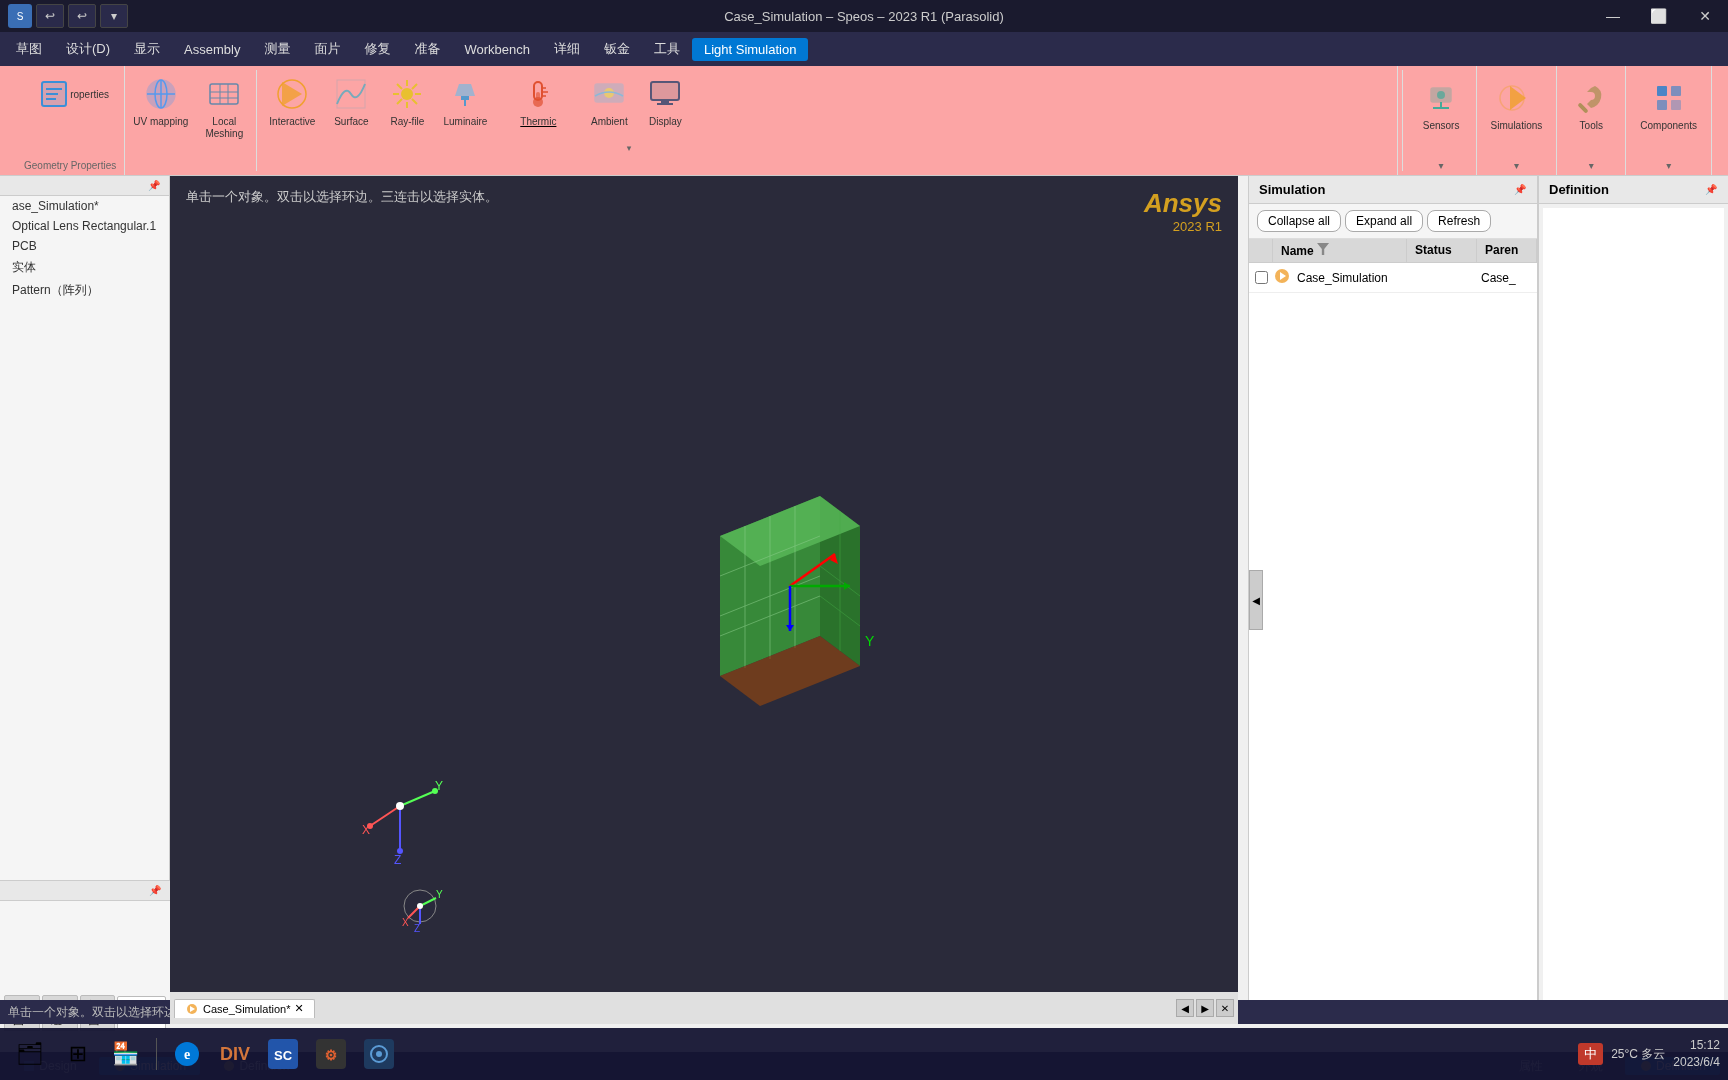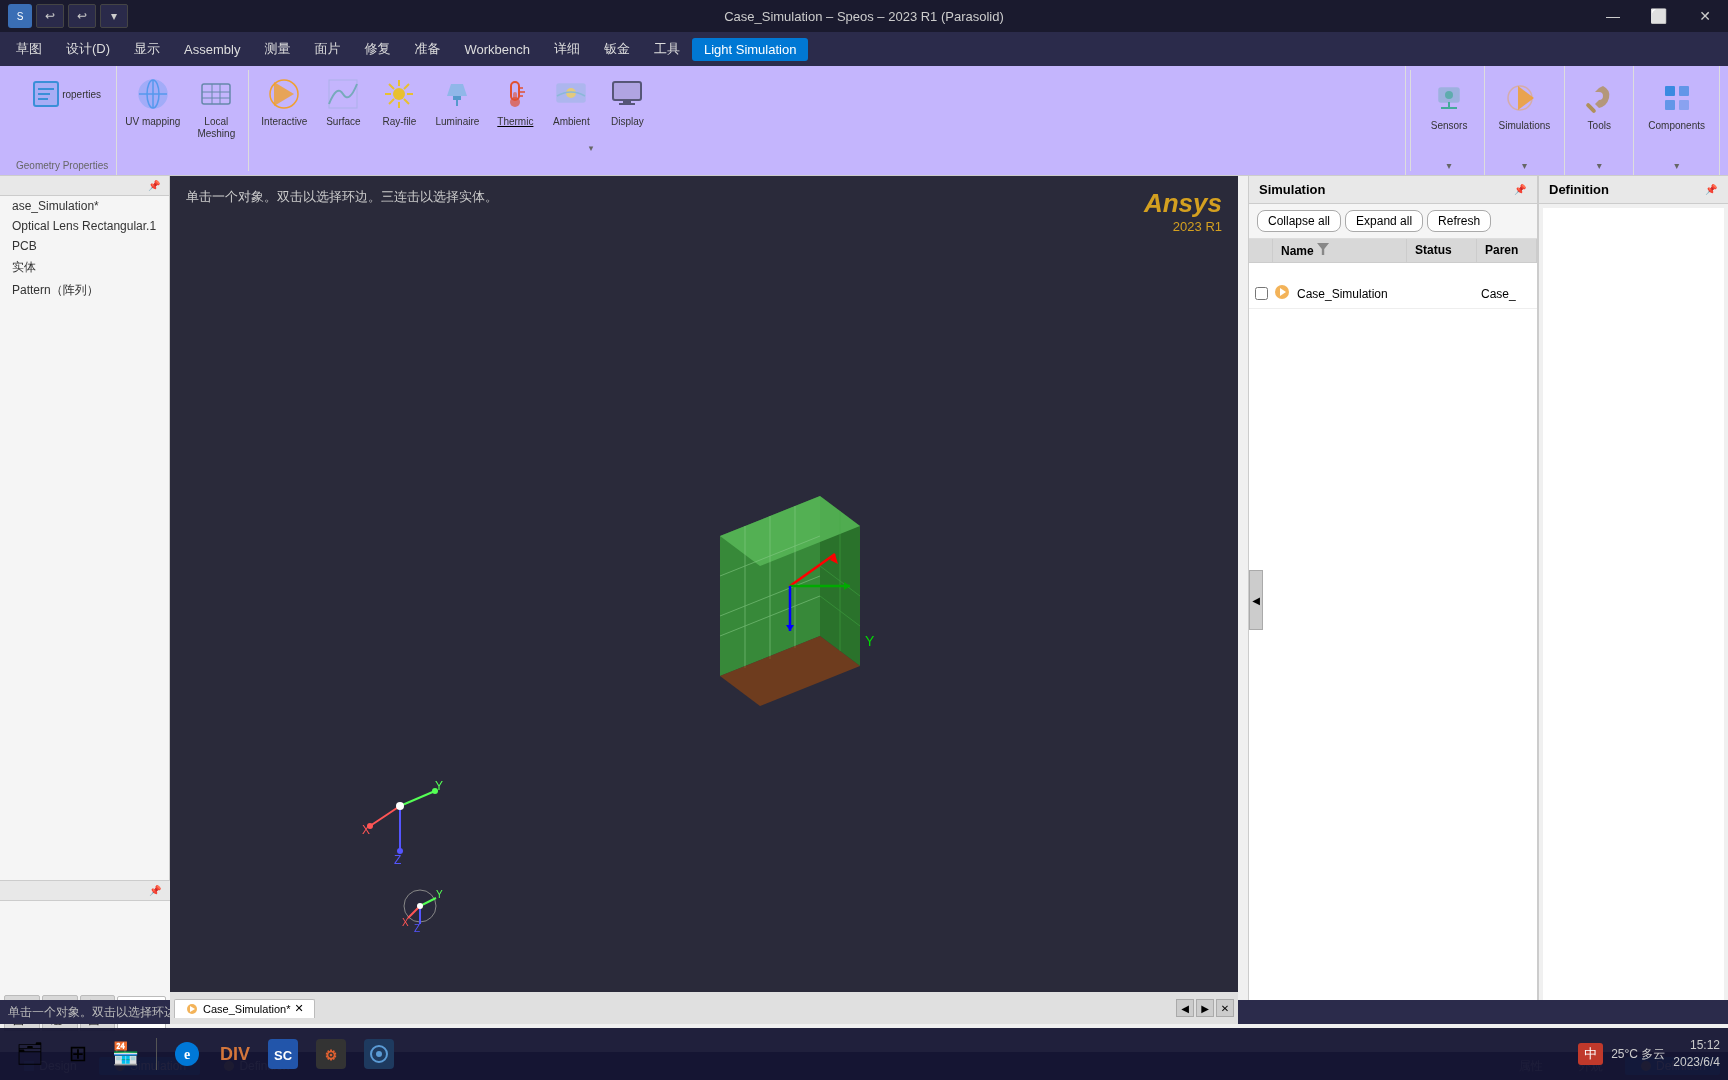--- a/index.html
+++ b/index.html
@@ -68,25 +68,25 @@
       white-space: nowrap;
     }
     .menu-item.active {
       background: #0078d4;
       color: #ffffff;
     }
 
     
     #ribbon {
       height: 110px;
-      background: #c4b5fd;
+      background: #fca5a5;
       border-bottom: 1px solid #ccc;
       display: flex;
       align-items: stretch;
-      padding: 0 8px;
+      padding: 0 16px;
       overflow: hidden;
     }
     .ribbon-group {
       display: flex;
       flex-direction: column;
       align-items: center;
       border-right: 1px solid #ddd;
       padding: 4px 8px;
       min-width: 60px;
     }
@@ -487,21 +487,20 @@
     .filter-icon {
       width: 12px; height: 12px;
       background: #888;
       clip-path: polygon(0 0, 100% 0, 60% 50%, 60% 100%, 40% 100%, 40% 50%);
       display: inline-block;
     }
 
     .sim-row-wrap {
       flex: 1;
       overflow: hidden;
-      margin-top: 16px;
     }
   </style>
 </head>
 <body>
 
 <div id="titlebar">
   <div class="titlebar-left">
     <div class="taskbar-btn" style="width:24px;height:24px;background:#3a6eb5;border-radius:3px;font-size:10px;color:#fff;display:flex;align-items:center;justify-content:center;">S</div>
     <div class="titlebar-quick-btn">↩</div>
     <div class="titlebar-quick-btn">↩</div>
@@ -619,21 +618,21 @@
     <div class="icon-wrap">
       <svg width="36" height="36" viewBox="0 0 36 36">
         <path d="M12,8 L24,8 L28,20 L8,20 Z" fill="#7bb8e0" opacity="0.7"></path>
         <rect x="14" y="20" width="8" height="4" fill="#5599cc"></rect>
         <line x1="18" y1="24" x2="18" y2="30" stroke="#5599cc" stroke-width="2"></line>
       </svg>
     </div>
     <span class="btn-label">Luminaire</span>
   </div>
 
-  <div class="ribbon-btn" style="margin: 4px 2px; text-decoration: underline;">
+  <div class="ribbon-btn" style="margin: 4px 17px; text-decoration: underline;">
     <div class="icon-wrap">
       <svg width="36" height="36" viewBox="0 0 36 36">
         <rect x="14" y="6" width="8" height="18" rx="4" fill="none" stroke="#e05030" stroke-width="2"></rect>
         <rect x="16" y="16" width="4" height="8" rx="2" fill="#e05030" opacity="0.6"></rect>
         <circle cx="18" cy="26" r="5" fill="#e05030" opacity="0.7"></circle>
         <line x1="22" y1="12" x2="26" y2="12" stroke="#e05030" stroke-width="1.5"></line>
         <line x1="22" y1="16" x2="28" y2="16" stroke="#e05030" stroke-width="1.5"></line>
         <line x1="22" y1="20" x2="26" y2="20" stroke="#e05030" stroke-width="1.5"></line>
       </svg>
     </div>

